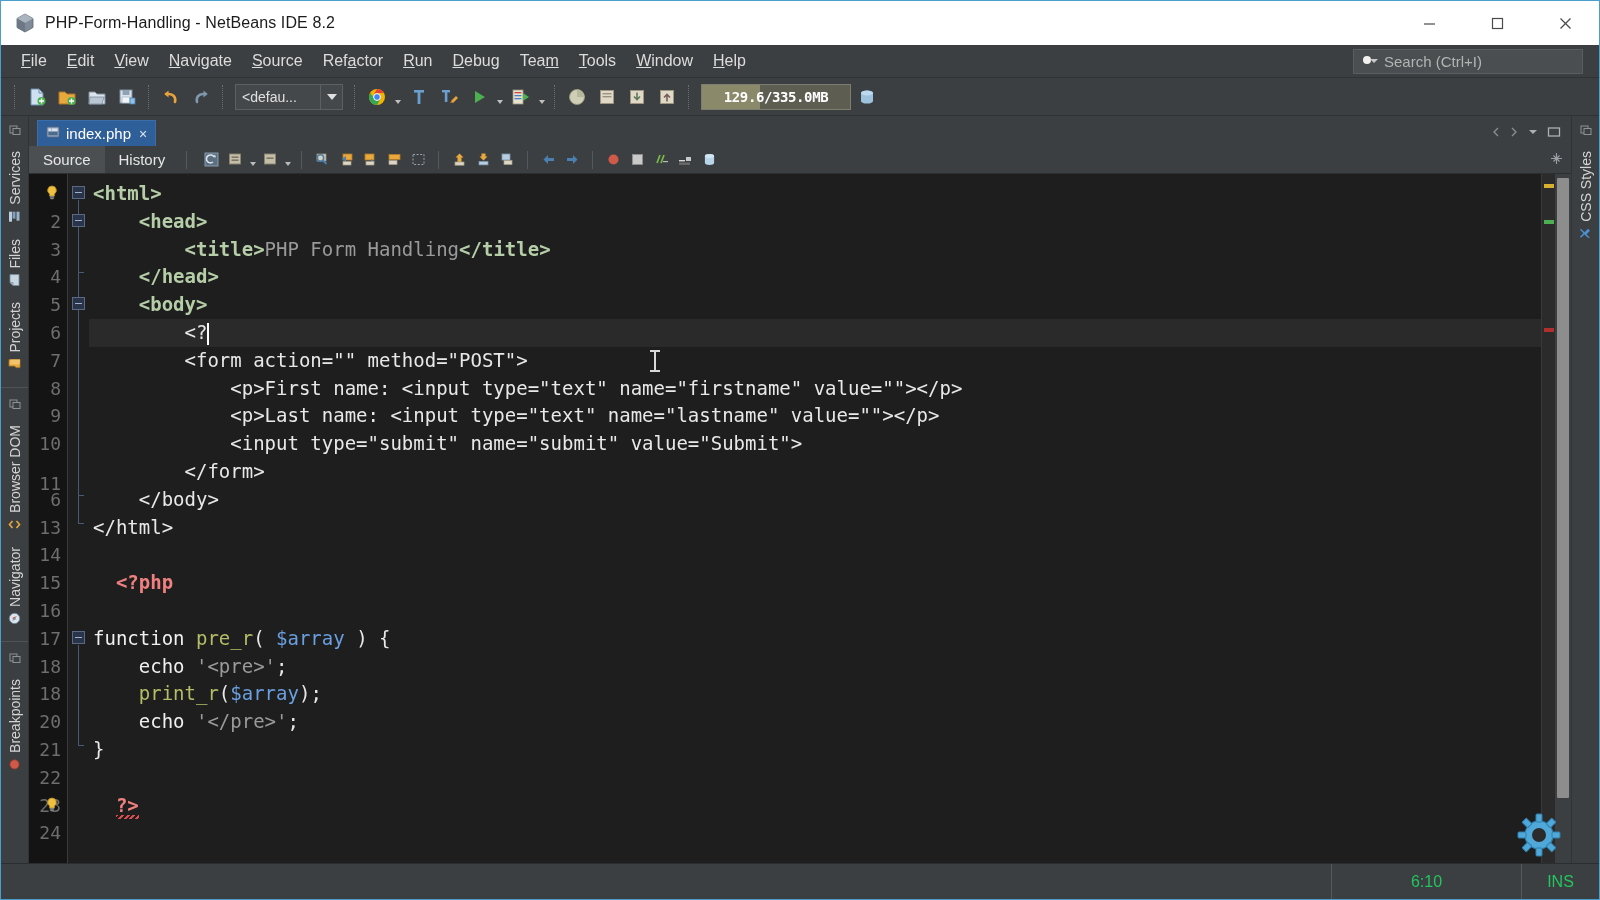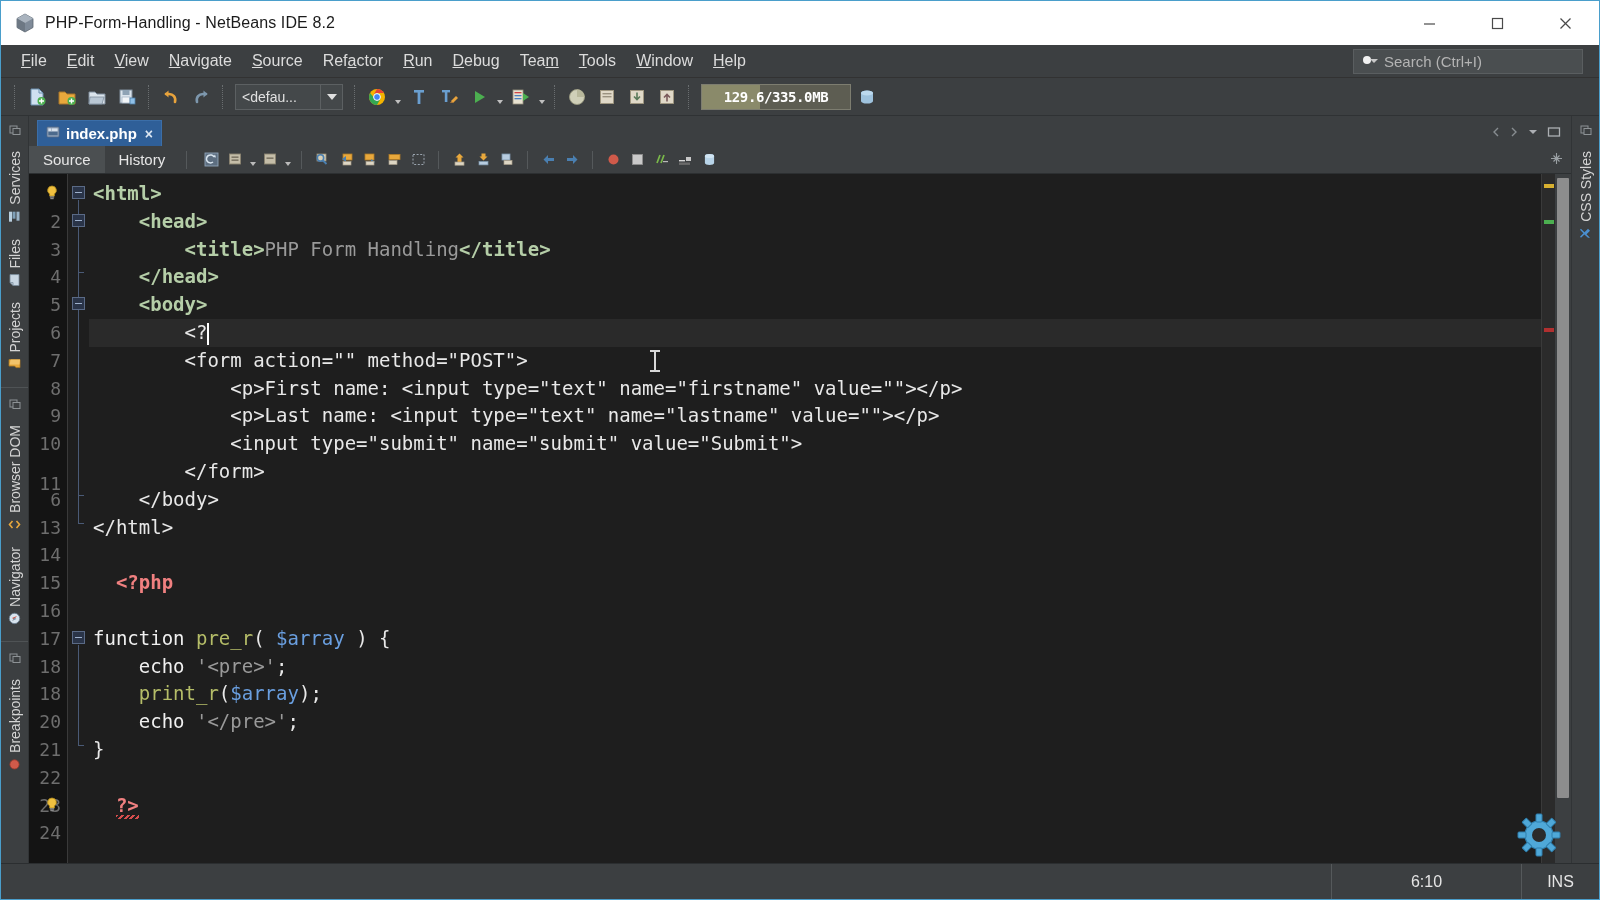--- a/index.html
+++ b/index.html
@@ -191,21 +191,20 @@
     padding-left: 8px;
   }
   .doctab {
     height: 26px;
     background: #2f5f98;
     display: flex; align-items: center;
     padding: 0 6px 0 8px; gap: 6px;
     border: 1px solid #3b6ea8;
     border-bottom: none;
     cursor: pointer;
-    font-weight: bold;
   }
   .doctab .label { font-size: 15px; color: #ffffff; white-space: nowrap; }
   .doctab .x { font-size: 14px; color: #dce6f2; padding: 0 2px; cursor: pointer; }
   .docstrip-right {
     margin-left: auto; display: flex; align-items: center; gap: 8px;
     padding-right: 10px; padding-bottom: 4px;
   }
   .dsr-btn { cursor: pointer; opacity: .8; }
 
   
@@ -341,21 +340,21 @@
     position: absolute; left: 2px; right: 2px;
     background: #8d8d8d; border-radius: 1px; cursor: pointer;
   }
 
   
   .statusbar {
     height: 36px; flex: 0 0 36px;
     background: #3c3f41;
     display: flex; align-items: center;
     border-top: 1px solid #2b2e30;
-    font-size: 16px; color: #e5e5e5;
+    font-size: 16px; color: #22c55e;
   }
   .st-left { flex: 1; padding-left: 10px; }
   .st-cell {
     border-left: 1px solid #55595b;
     height: 100%; display: flex; align-items: center;
     justify-content: center;
   }
   .st-pos { width: 190px; }
   .st-ins { width: 78px; }
 

